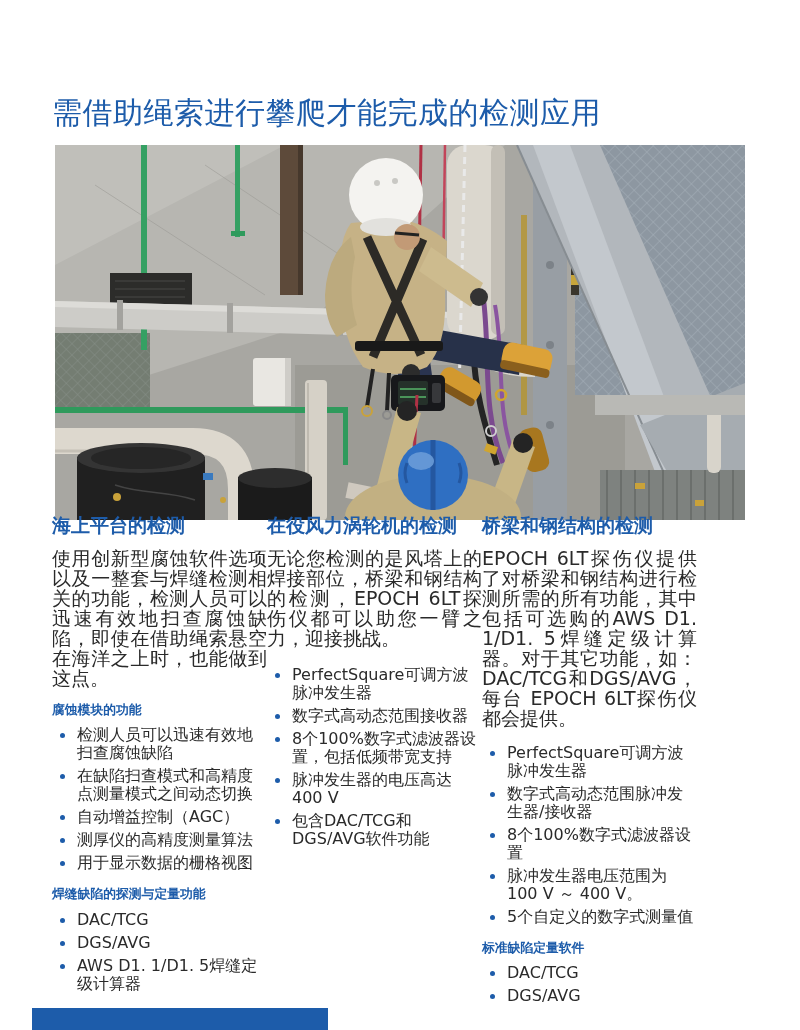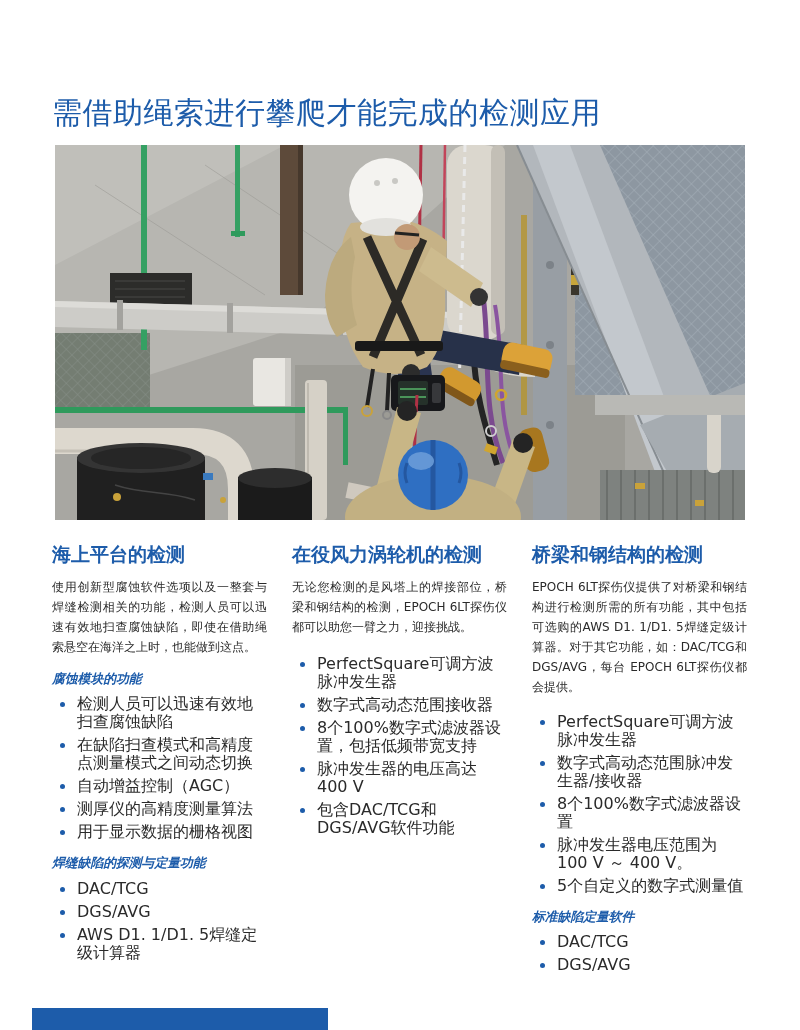--- a/index.html
+++ b/index.html
@@ -18,35 +18,35 @@
   #title{
     position:absolute;left:52px;top:76px;width:700px;
     font-size:30px;font-weight:400;color:var(--blue);
     letter-spacing:0.5px;line-height:1.1;
   }
   #photo{
     position:absolute;left:55px;top:145px;width:690px;height:375px;
     overflow:hidden;background:#a8a7a2;
   }
   #cols{
-    position:absolute;left:52px;top:543px;width:696px;
-    display:flex;gap:25px;
+    position:absolute;left:52px;top:514px;width:696px;
+    display:flex;
   }
   .col{flex:0 0 215px;width:215px;}
   .col-heading{
     font-size:19px;font-weight:700;color:var(--blue);
     margin:0 0 10px 0;line-height:1.25;
   }
   .intro{
-    font-size:12px;line-height:20px;margin:0 0 14px 0;
+    font-size:19px;line-height:20px;margin:0 0 14px 0;
     text-align:justify;
   }
   .subhead{
     font-size:12.8px;font-weight:700;color:var(--blue);
-    margin:14px 0 8px 0;line-height:1.3;font-style:italic;
+    margin:14px 0 8px 0;line-height:1.3;
   }
   ul.features{
     list-style:none;margin:0;padding:0 0 0 8px;
   }
   ul.features li{
     display:flex;align-items:flex-start;
     margin:0 0 5px 0;
     font-size:16px;line-height:18px;
   }
   .dot{

